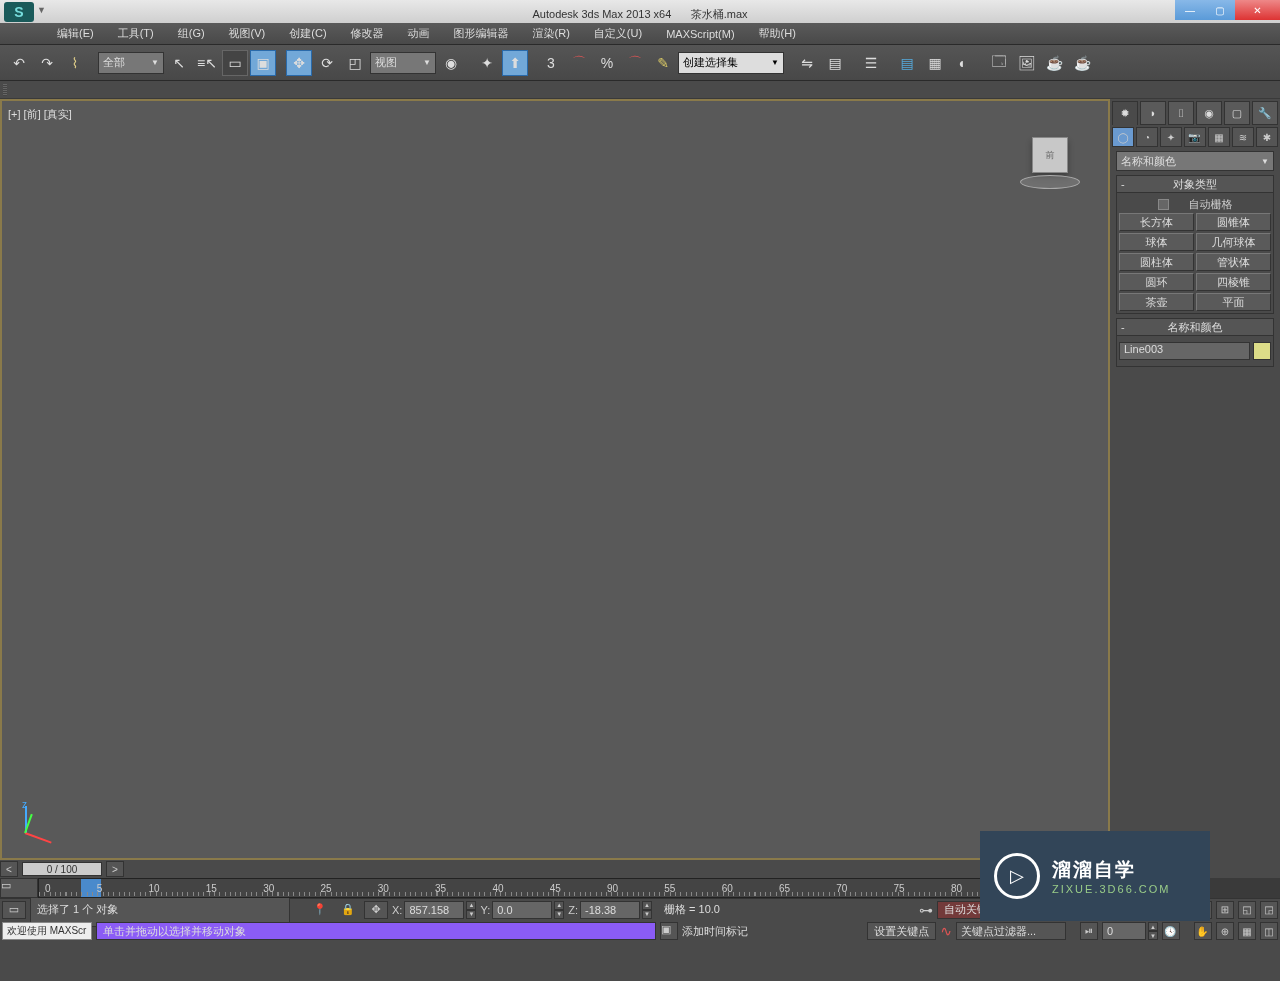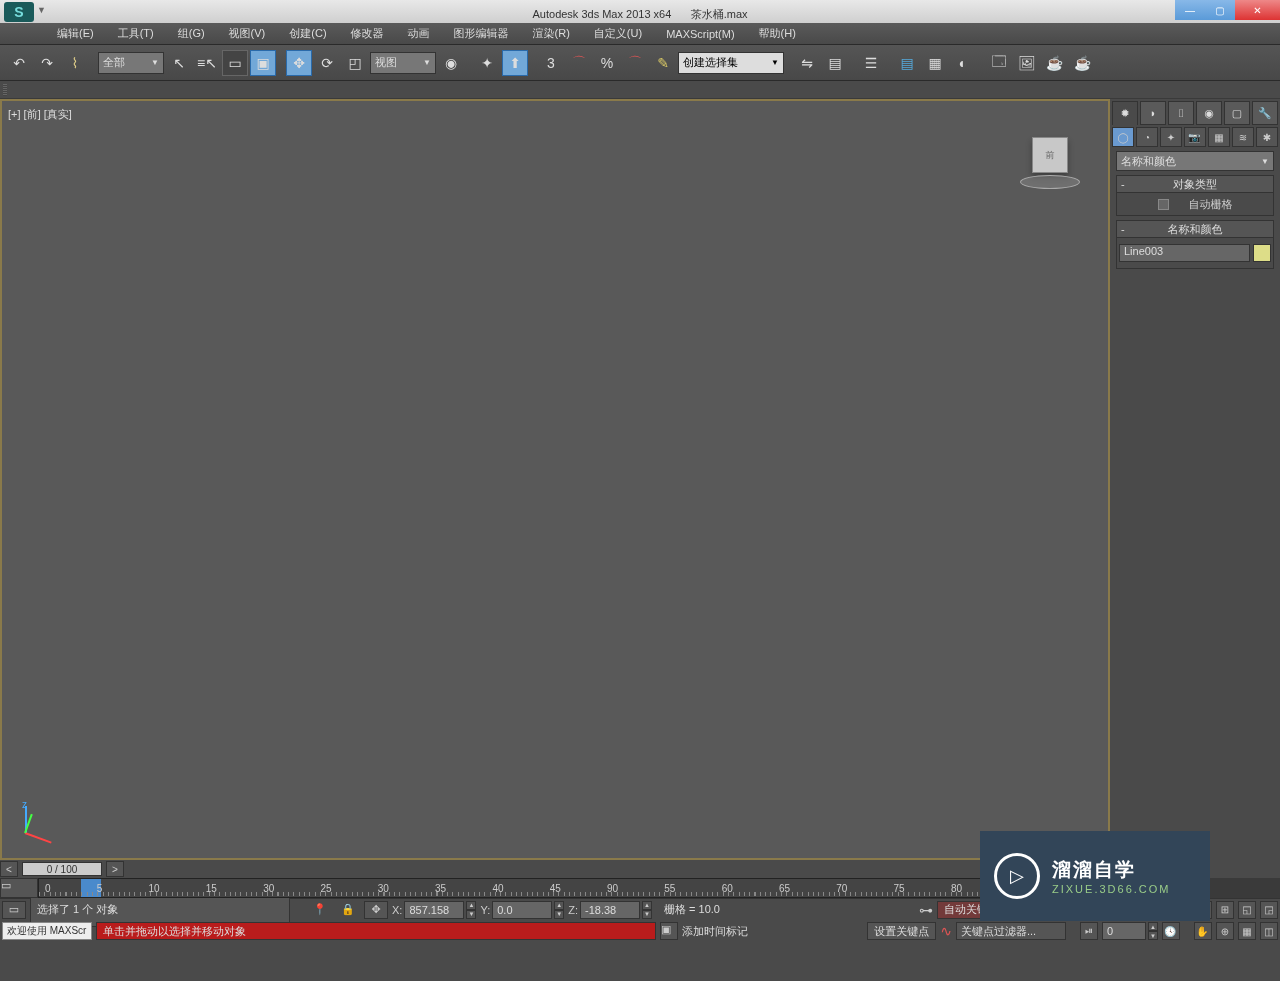--- a/index.html
+++ b/index.html
@@ -92,21 +92,21 @@
 .coord .val { width: 60px; height: 18px; background: #666; border: 1px solid #333; color: #ddd; padding: 0 4px; display: flex; align-items: center; }
 .coord .spin { width: 10px; height: 18px; display: flex; flex-direction: column; }
 .coord .spin span { flex: 1; background: #555; border: 1px solid #333; font-size: 6px; display: flex; align-items: center; justify-content: center; }
 .grid-txt { color: #ddd; padding: 0 8px; }
 .key-btn { height: 18px; padding: 0 6px; background: #555; border: 1px solid #333; color: #ddd; display: flex; align-items: center; }
 .key-btn.red { background: #733a3a; }
 .small-btn { width: 18px; height: 18px; background: #555; border: 1px solid #333; display: flex; align-items: center; justify-content: center; color: #ccc; font-size: 10px; }
 
 .status2 { height: 22px; background: #4a4a4a; display: flex; align-items: center; gap: 4px; padding: 0 2px; }
 .status2 .welcome { width: 90px; height: 18px; background: #eee; color: #333; border: 1px solid #888; display: flex; align-items: center; padding: 0 4px; font-size: 10px; }
-.status2 .prompt2 { flex: 0 0 560px; background: #b91c1c; border: 1px solid #333; height: 18px; display: flex; align-items: center; padding: 4px 6px; color: #ddd; }
+.status2 .prompt2 { flex: 0 0 560px; background: #8b5cf6; border: 1px solid #333; height: 18px; display: flex; align-items: center; padding: 4px 6px; color: #ddd; }
 .status2 .timetag { flex: 0 0 120px; color: #ddd; display: flex; align-items: center; gap: 4px; }
 .filter-combo { height: 18px; background: #555; border: 1px solid #333; color: #ddd; padding: 0 4px; display: flex; align-items: center; width: 110px; justify-content: space-between; }
 
 
 .watermark { position: absolute; right: 70px; bottom: 60px; width: 230px; height: 90px; background: #324558; display: flex; align-items: center; padding: 0 14px; gap: 12px; color: #fff; }
 .watermark .play { width: 46px; height: 46px; border: 3px solid #fff; border-radius: 50%; display: flex; align-items: center; justify-content: center; font-size: 18px; }
 .watermark .txt { display: flex; flex-direction: column; }
 .watermark .big { font-size: 19px; font-weight: bold; letter-spacing: 2px; }
 .watermark .small { font-size: 11px; color: #9c8; letter-spacing: 2px; }
 .icon { font-size: 14px; }
@@ -297,20 +297,32 @@
     </div>
 
     <div class="rollout-header">
       <span class="collapse">-</span>
         <span>对象类型</span>
     </div>
     <div class="rollout-body">
       <div class="auto-grid">
         <span class="cb"></span>
           <span>自动栅格</span>
+      </div>
+      <div class="obj-grid">
+        <div class="obj-btn">长方体</div>
+        <div class="obj-btn">圆锥体</div>
+        <div class="obj-btn">球体</div>
+        <div class="obj-btn">几何球体</div>
+        <div class="obj-btn">圆柱体</div>
+        <div class="obj-btn">管状体</div>
+        <div class="obj-btn">圆环</div>
+        <div class="obj-btn">四棱锥</div>
+        <div class="obj-btn">茶壶</div>
+        <div class="obj-btn">平面</div>
       </div>
     </div>
 
     <div class="rollout-header">
       <span class="collapse">-</span>
         <span>名称和颜色</span>
     </div>
     <div class="rollout-body">
       <div class="name-row">
         <div class="name-input">Line003</div>

